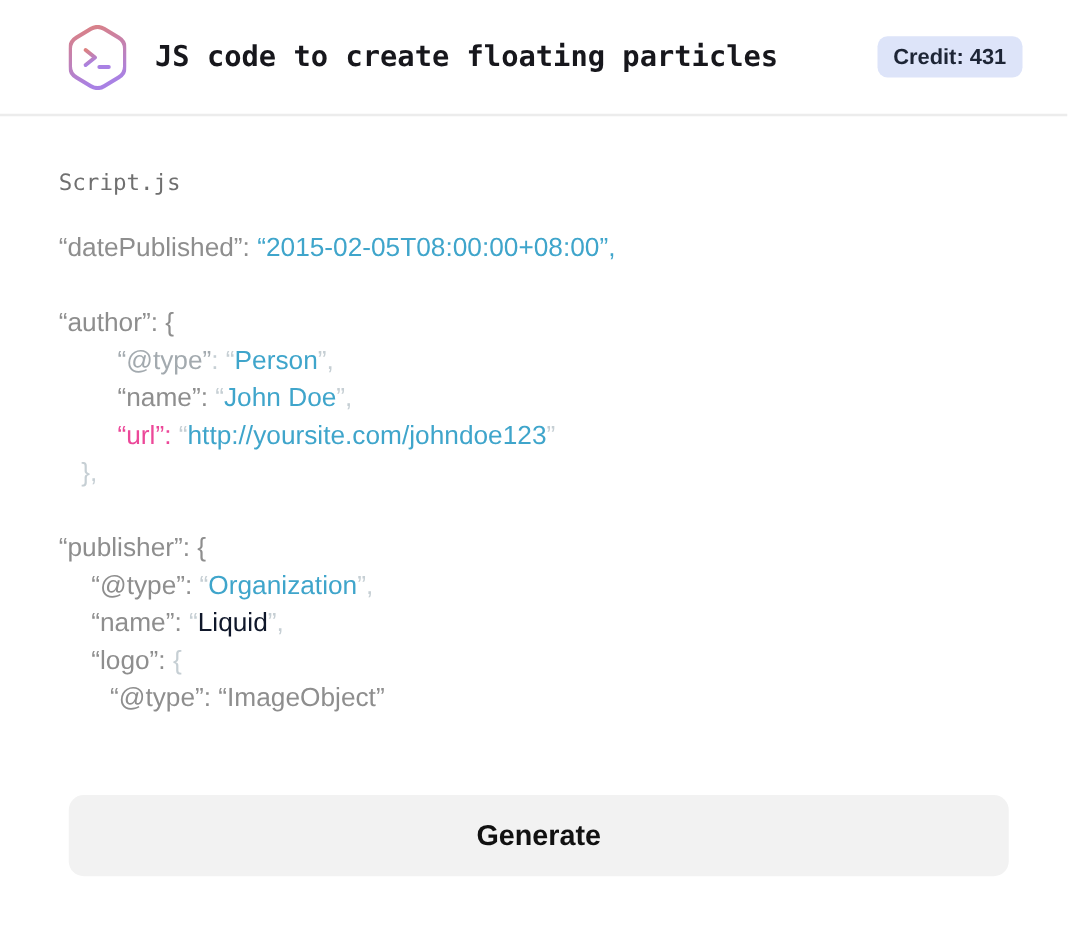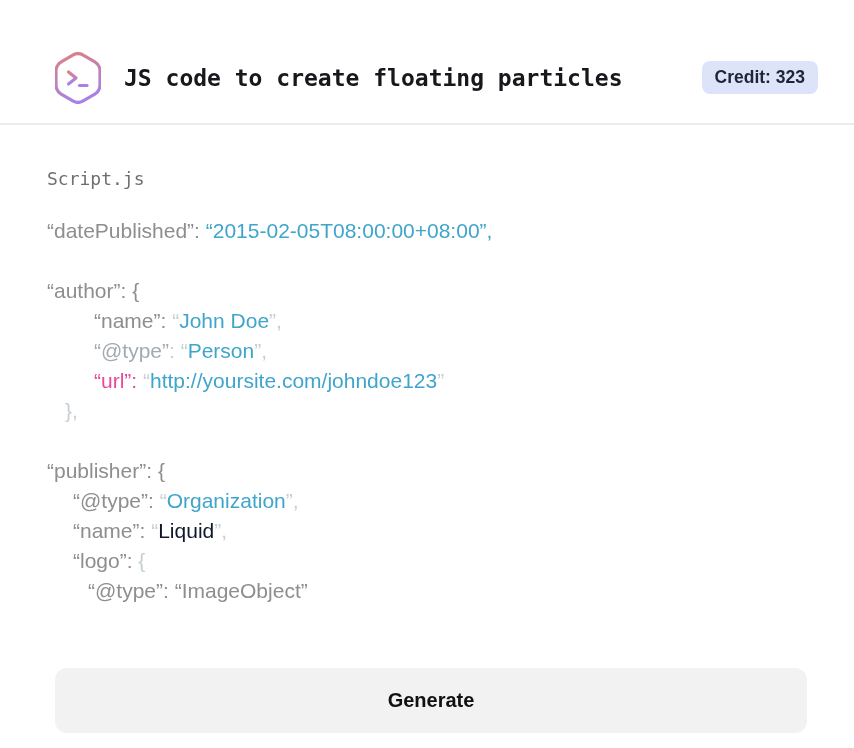--- a/index.html
+++ b/index.html
@@ -13,21 +13,20 @@
 
   
   .header {
     display: flex;
     align-items: center;
     height: 93px;
     padding: 0 36px 0 55px;
     border-bottom: 2px solid #ececec;
     box-sizing: border-box;
     background: #ffffff;
-    margin-top: 32px;
   }
   .logo-wrap {
     width: 46px;
     height: 54px;
     margin-right: 23px;
     display: flex;
     align-items: center;
     flex: 0 0 auto;
   }
   .app-title {
@@ -76,21 +75,21 @@
   .generate-btn {
     display: block;
     box-sizing: border-box;
     width: 752px;
     height: 65px;
     margin: 62px 47px 0 55px;
     background: #f2f2f2;
     border: none;
     border-radius: 12px;
     font-family: "Liberation Sans", sans-serif;
-    font-size: 20px;
+    font-size: 23px;
     font-weight: 700;
     color: #111111;
     cursor: pointer;
   }
 </style>
 </head>
 <body>
 
 <div class="page">
 
@@ -102,31 +101,31 @@
             <stop offset="0" stop-color="#dd8180"></stop>
             <stop offset="1" stop-color="#a981e4"></stop>
           </linearGradient>
         </defs>
         <path d="M 17.8 3.05 Q 23 0 28.2 3.05 L 39.8 9.95 Q 45 13 45 19 L 45 33 Q 45 39 39.8 42.05 L 28.2 48.95 Q 23 52 17.8 48.95 L 6.2 42.05 Q 1 39 1 33 L 1 19 Q 1 13 6.2 9.95 Z" stroke="url(#hexlg)" stroke-width="3.2" fill="none"></path>
         <path d="M13.5 20 L21 26 L13.5 32" stroke="url(#hexlg)" stroke-width="3.2" stroke-linecap="round" stroke-linejoin="round" fill="none"></path>
         <path d="M24.5 33.5 H32" stroke="#a981e4" stroke-width="3.2" stroke-linecap="round" fill="none"></path>
       </svg>
     </span>
     <h1 class="app-title">JS code to create floating particles</h1>
-    <div class="credit-badge">Credit: 323</div>
+    <div class="credit-badge">Credit: 431</div>
   </header>
 
   <main class="main">
     <h2 class="filename">Script.js</h2>
     <div class="code" id="code">
         <div class="code-line" style="padding-left: 0px;"><span style="color: rgb(142, 142, 142);">“datePublished”: </span><span style="color: rgb(63, 165, 203);">“2015-02-05T08:00:00+08:00”,</span></div>
         <div class="code-line" style="padding-left: 0px;"></div>
         <div class="code-line" style="padding-left: 0px;"><span style="color: rgb(142, 142, 142);">“author”: {</span></div>
+        <div class="code-line" style="padding-left: 47px;"><span style="color: rgb(163, 170, 175);">“@type”</span><span style="color: rgb(198, 207, 212);">: </span><span style="color: rgb(198, 207, 212);">“</span><span style="color: rgb(63, 165, 203);">Person</span><span style="color: rgb(198, 207, 212);">”,</span></div>
         <div class="code-line" style="padding-left: 47px;"><span style="color: rgb(142, 142, 142);">“name”: </span><span style="color: rgb(198, 207, 212);">“</span><span style="color: rgb(63, 165, 203);">John Doe</span><span style="color: rgb(198, 207, 212);">”,</span></div>
-        <div class="code-line" style="padding-left: 47px;"><span style="color: rgb(163, 170, 175);">“@type”</span><span style="color: rgb(198, 207, 212);">: </span><span style="color: rgb(198, 207, 212);">“</span><span style="color: rgb(63, 165, 203);">Person</span><span style="color: rgb(198, 207, 212);">”,</span></div>
         <div class="code-line" style="padding-left: 47px;"><span style="color: #ec4899;">“url”: </span><span style="color: rgb(198, 207, 212);">“</span><span style="color: rgb(63, 165, 203);">http://yoursite.com/johndoe123</span><span style="color: rgb(198, 207, 212);">”</span></div>
         <div class="code-line" style="padding-left: 18px;"><span style="color: rgb(198, 207, 212);">},</span></div>
         <div class="code-line" style="padding-left: 0px;"></div>
         <div class="code-line" style="padding-left: 0px;"><span style="color: rgb(142, 142, 142);">“publisher”: {</span></div>
         <div class="code-line" style="padding-left: 26px;"><span style="color: rgb(142, 142, 142);">“@type”: </span><span style="color: rgb(198, 207, 212);">“</span><span style="color: rgb(63, 165, 203);">Organization</span><span style="color: rgb(198, 207, 212);">”,</span></div>
         <div class="code-line" style="padding-left: 26px;"><span style="color: rgb(142, 142, 142);">“name”: </span><span style="color: rgb(198, 207, 212);">“</span><span style="color: #0f172a;">Liquid</span><span style="color: rgb(198, 207, 212);">”,</span></div>
         <div class="code-line" style="padding-left: 26px;"><span style="color: rgb(142, 142, 142);">“logo”: </span><span style="color: rgb(198, 207, 212);">{</span></div>
         <div class="code-line" style="padding-left: 41px;"><span style="color: rgb(142, 142, 142);">“@type”: “ImageObject”</span></div>
       </div>
     <button class="generate-btn">Generate</button>

